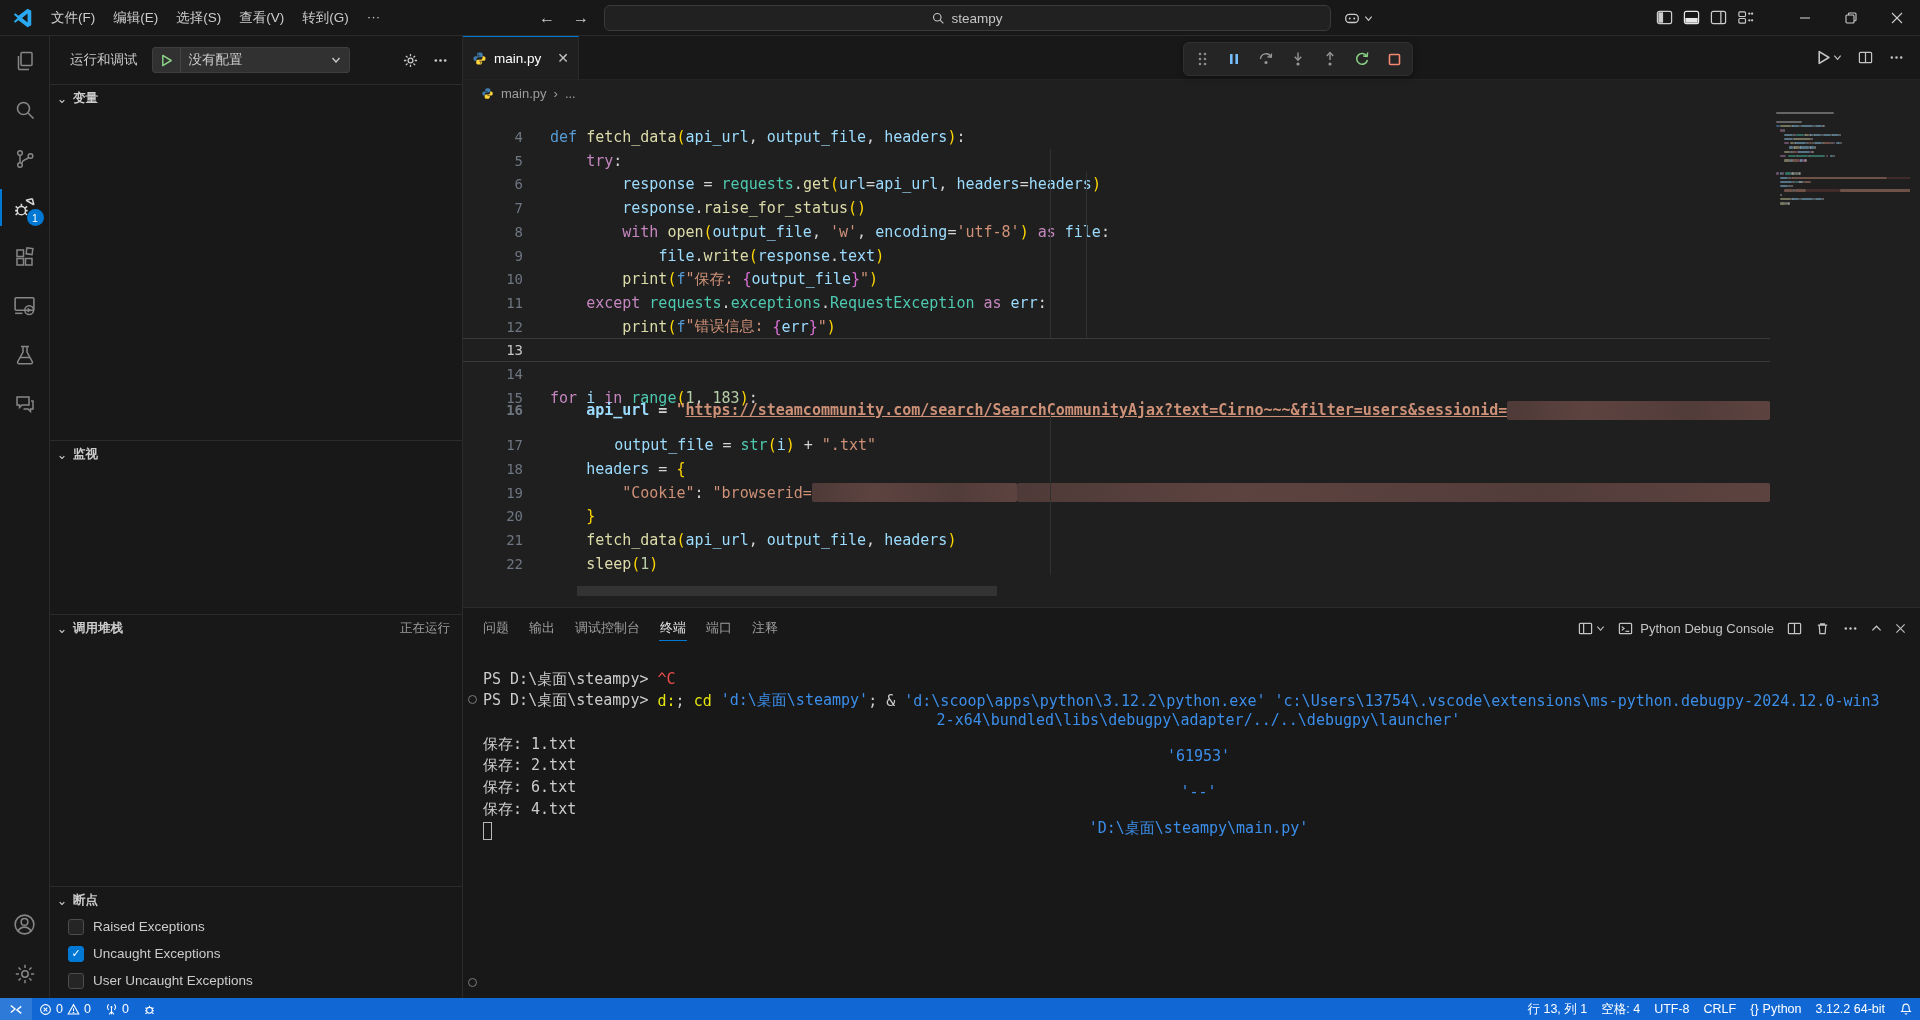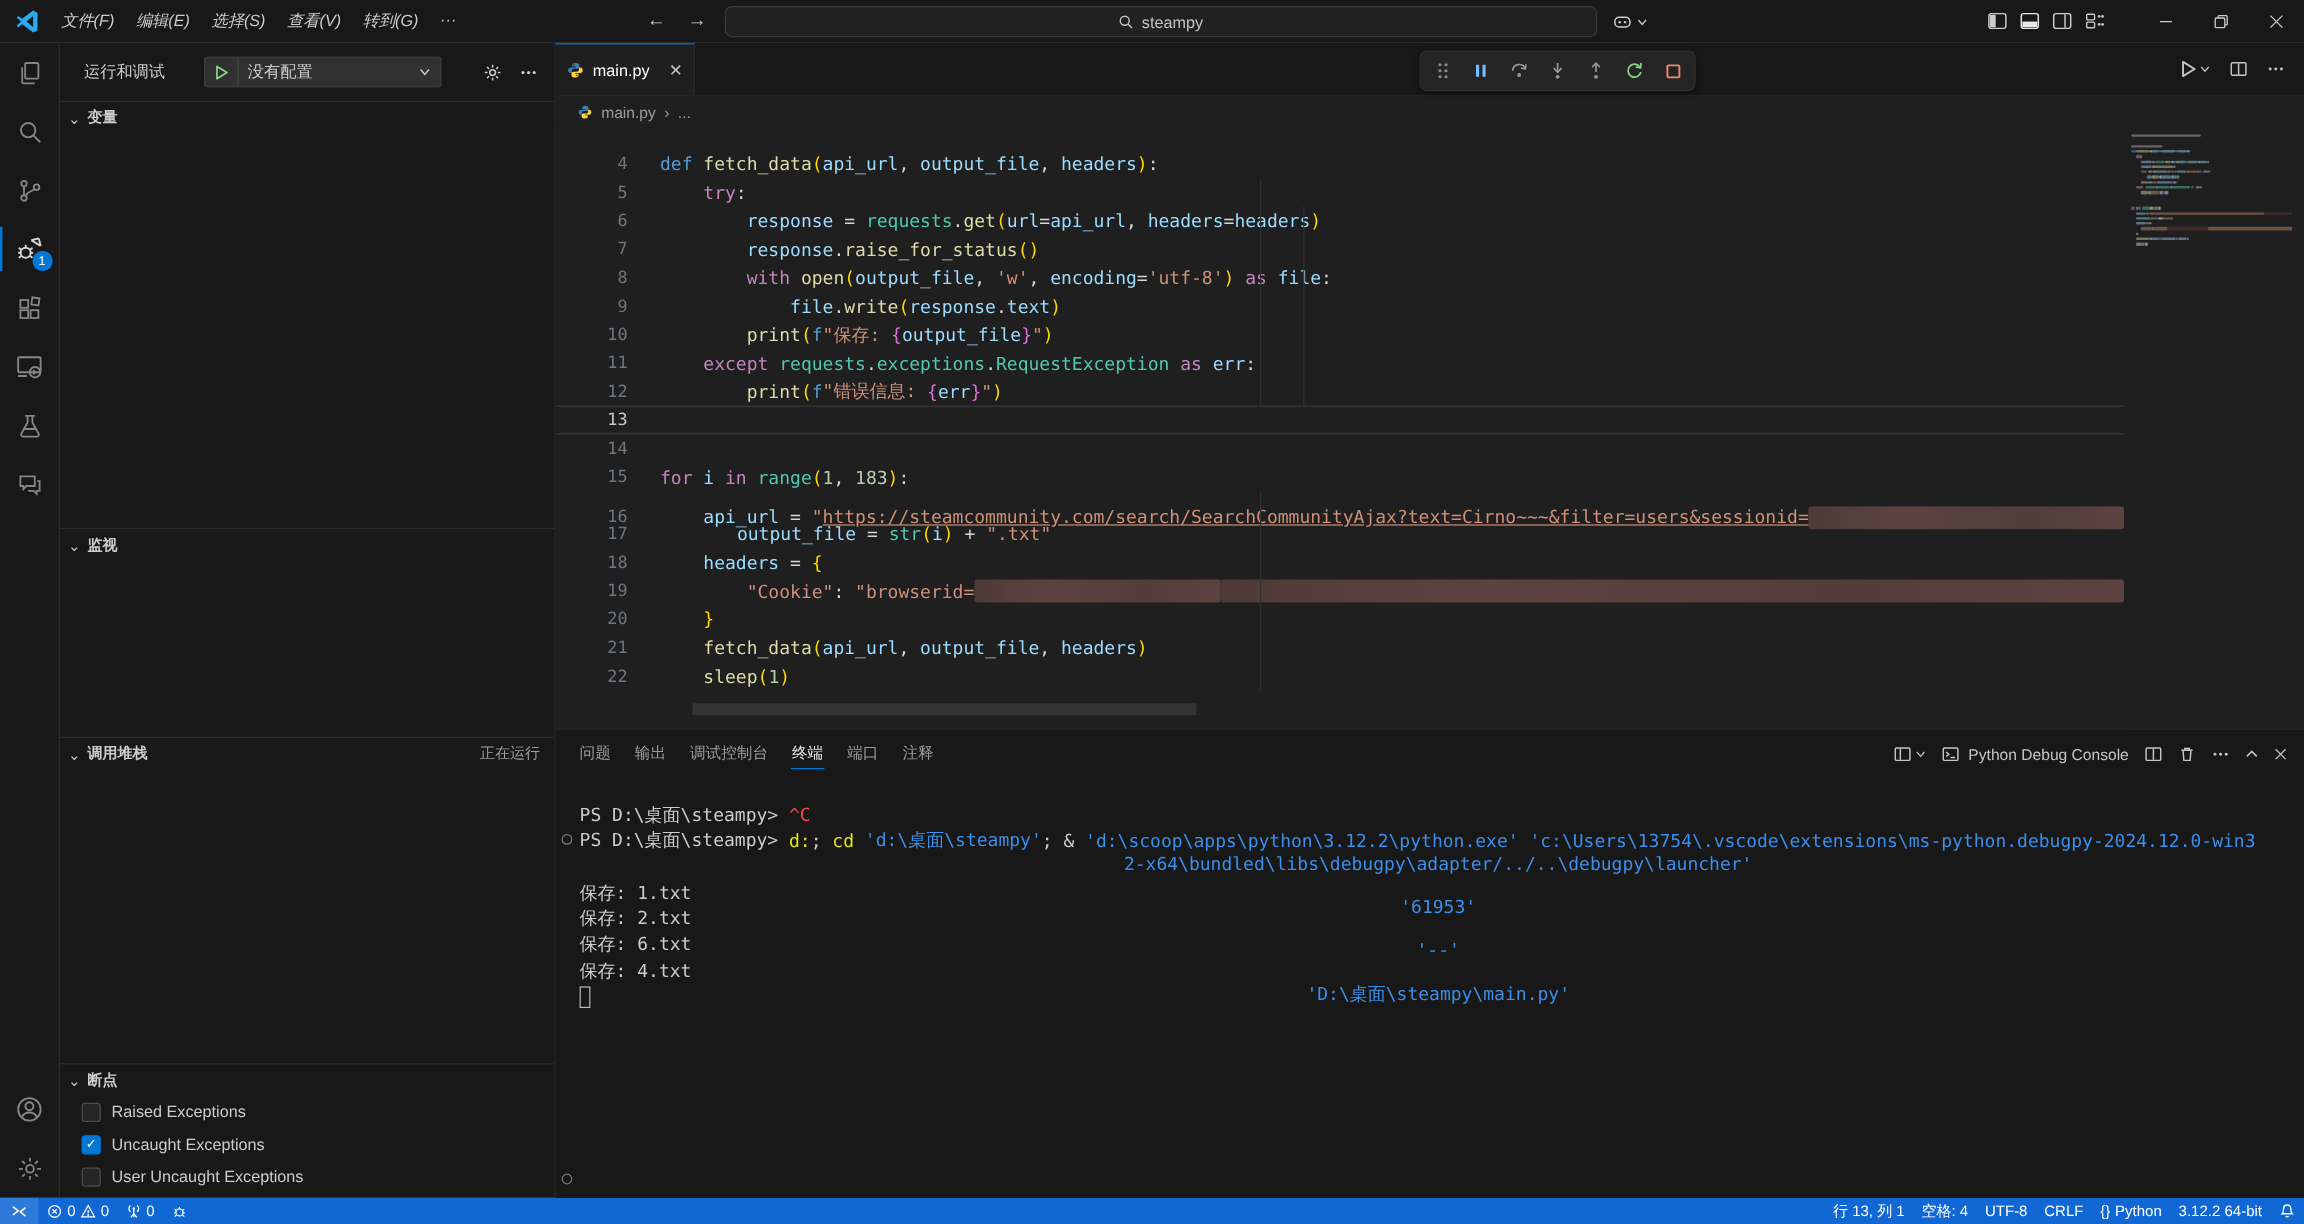--- a/index.html
+++ b/index.html
@@ -5,21 +5,21 @@
   *{margin:0;padding:0;box-sizing:border-box;}
   html,body{width:1920px;height:1020px;overflow:hidden;background:#1f1f1f;
     font-family:"Liberation Sans","DejaVu Sans",sans-serif;-webkit-font-smoothing:antialiased;}
   .window{width:1920px;height:1020px;display:flex;flex-direction:column;}
   svg{display:block;}
 
   
   .titlebar{height:36px;flex:none;background:#181818;border-bottom:1px solid #2b2b2b;
     display:flex;align-items:center;position:relative;color:#cccccc;font-size:13.5px;}
   .tb-logo{margin:0 8px 0 12px;}
-  .menu-item{padding:4px 9px;border-radius:5px;cursor:default;white-space:nowrap;font-style:italic;}
+  .menu-item{padding:4px 9px;border-radius:5px;cursor:default;white-space:nowrap;}
   .tb-center{position:absolute;left:536px;top:0;height:36px;display:flex;align-items:center;gap:12px;}
   .nav-arrow{font-size:16px;color:#cccccc;width:22px;text-align:center;}
   .cmd-center{width:727px;height:26px;background:#212121;border:1px solid #3a3a3a;border-radius:6px;
     display:flex;align-items:center;justify-content:center;gap:6px;color:#c5c5c5;}
   .copilot{display:flex;align-items:center;gap:3px;color:#cccccc;}
   .tb-right{margin-left:auto;display:flex;align-items:center;height:100%;}
   .layout-icons{display:flex;align-items:center;gap:10px;margin-right:28px;color:#cccccc;}
   .win-btn{width:46px;height:36px;display:flex;align-items:center;justify-content:center;color:#cccccc;}
 
   
@@ -33,21 +33,21 @@
   .ab-item.active{color:#d7d7d7;}
   .ab-item.active::before{content:"";position:absolute;left:0;top:6px;bottom:6px;width:2px;background:#0078d4;}
   .ab-badge{position:absolute;right:6px;bottom:6px;min-width:17px;height:17px;border-radius:9px;
     background:#0078d4;color:#fff;font-size:10.5px;display:flex;align-items:center;justify-content:center;}
   .ab-spacer{flex:1;}
 
   
   .sidebar{width:413px;flex:none;background:#181818;border-right:1px solid #2b2b2b;
     display:flex;flex-direction:column;color:#cccccc;font-size:13.5px;}
   .sb-header{height:48px;flex:none;display:flex;align-items:center;padding:0 14px 0 20px;}
-  .sb-title{margin-right:32px;white-space:nowrap;color:#cccccc;}
+  .sb-title{margin-right:14px;white-space:nowrap;color:#cccccc;}
   .config-dd{width:198px;height:26px;background:#313131;border:1px solid #3e3e3e;border-radius:3px;
     display:flex;align-items:center;}
   .dd-play{width:28px;display:flex;align-items:center;justify-content:center;color:#89d185;
     border-right:1px solid #444;height:100%;}
   .dd-label{padding-left:8px;color:#cccccc;flex:1;}
   .dd-chev{padding-right:8px;color:#cccccc;}
   .sb-actions{margin-left:auto;display:flex;align-items:center;gap:14px;color:#cccccc;}
   .sb-sec{display:flex;flex-direction:column;border-top:1px solid #2b2b2b;}
   .sec-head{height:26px;flex:none;display:flex;align-items:center;gap:3px;padding-left:4px;
     font-weight:bold;font-size:12.5px;color:#cccccc;}
@@ -513,21 +513,21 @@
               <span class="lc"></span>
             </div>
             <div class="code-line" style="top: 256px; justify-content: center;">
               <span class="ln">14</span>
               <span class="lc"></span>
             </div>
             <div class="code-line" style="top: 279.7px;">
               <span class="ln">15</span>
               <span class="lc"><span class="tk-kw">for</span><span class="tk-op"> </span><span class="tk-var">i</span><span class="tk-op"> </span><span class="tk-kw">in</span><span class="tk-op"> </span><span class="tk-cls">range</span><span class="tk-y">(</span><span class="tk-num">1</span><span class="tk-op">, </span><span class="tk-num">183</span><span class="tk-y">)</span><span class="tk-op">:</span></span>
             </div>
-            <div class="code-line" style="top: 313px;">
+            <div class="code-line" style="top: 292px; font-weight: bold;">
               <span class="ln">16</span>
               <span class="lc"><span class="tk-op">    </span><span class="tk-var">api_url</span><span class="tk-op"> = </span><span class="tk-str">"</span><span class="tk-url">https://steamcommunity.com/search/SearchCommunityAjax?text=Cirno~~~&amp;filter=users&amp;sessionid=</span><span class="redact grow"></span></span>
             </div>
             <div class="code-line" style="top: 327.1px; gap: 28px;">
               <span class="ln">17</span>
               <span class="lc"><span class="tk-op">    </span><span class="tk-var">output_file</span><span class="tk-op"> = </span><span class="tk-cls">str</span><span class="tk-y">(</span><span class="tk-var">i</span><span class="tk-y">)</span><span class="tk-op"> + </span><span class="tk-str">".txt"</span></span>
             </div>
             <div class="code-line" style="top: 350.8px;">
               <span class="ln">18</span>
               <span class="lc"><span class="tk-op">    </span><span class="tk-var">headers</span><span class="tk-op"> = </span><span class="tk-y">{</span></span>

